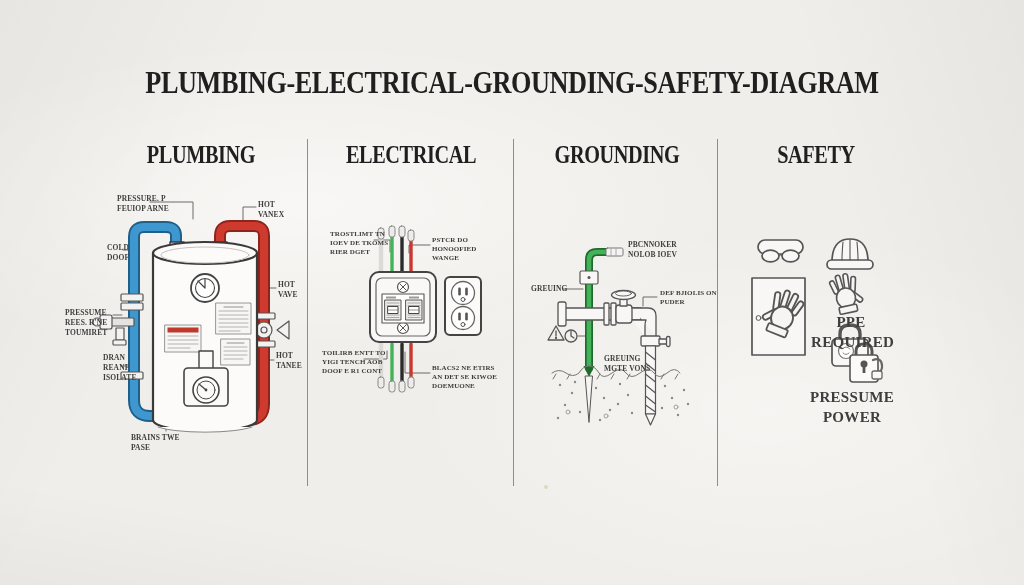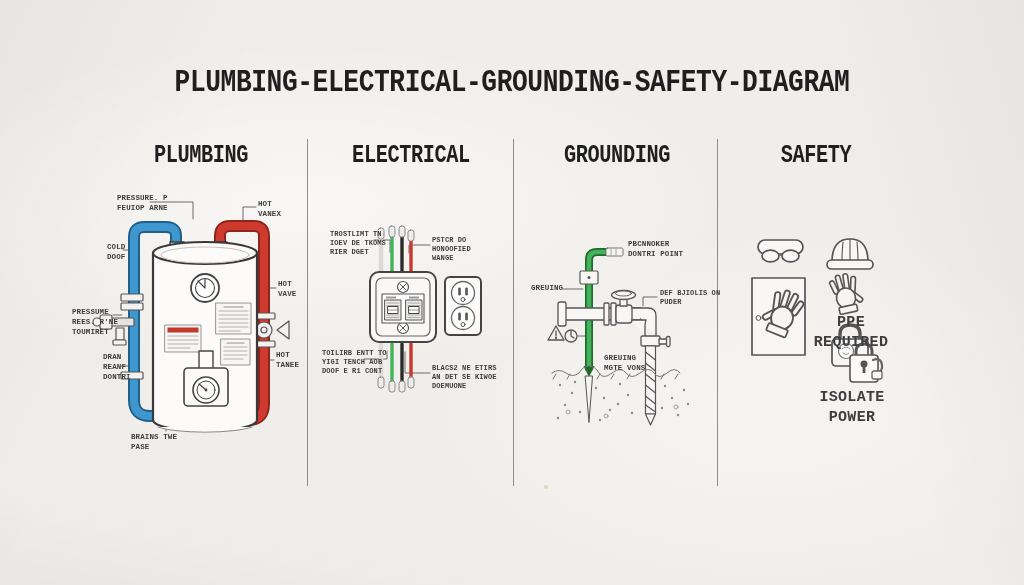--- a/index.html
+++ b/index.html
@@ -5,21 +5,21 @@
   html,body{margin:0;padding:0;background:#e8e6e2;}
   .canvas{
     position:relative;width:1024px;height:585px;overflow:hidden;
     background:
       linear-gradient(115deg, rgba(0,0,0,0.035) 0%, rgba(0,0,0,0) 22%),
       linear-gradient(255deg, rgba(0,0,0,0.04) 0%, rgba(0,0,0,0) 20%),
       linear-gradient(10deg, rgba(0,0,0,0.03) 0%, rgba(0,0,0,0) 14%),
       radial-gradient(ellipse 60% 40% at 30% 35%, rgba(255,255,255,0.55), rgba(255,255,255,0) 70%),
       radial-gradient(ellipse 50% 45% at 75% 70%, rgba(255,255,255,0.4), rgba(255,255,255,0) 70%),
       var(--paper,#f0eeea);
-    font-family:Liberation Mono, monospace;
+    font-family:Liberation Serif, serif;
   }
   .title{
     position:absolute;left:0;top:64px;width:100%;text-align:center;
     font-size:32px;font-weight:700;letter-spacing:-0.5px;color:var(--ink,#1f1f1f);
     transform:scaleX(0.82);transform-origin:center;white-space:nowrap;
   }
   .col-header{
     position:absolute;top:140px;font-size:26px;font-weight:700;color:var(--ink,#1f1f1f);
     transform:translateX(-50%) scaleX(0.78);white-space:nowrap;letter-spacing:-0.5px;
   }
@@ -354,48 +354,48 @@
   <div class="divider" style="left:717px"></div>
 
   <div class="lbl" style="left:117px;top:194px">PRESSURE. P
 FEUIOP ARNE</div>
   <div class="lbl" style="left:258px;top:200px">HOT
 VANEX</div>
   <div class="lbl" style="left:107px;top:243px">COLD
 DOOF</div>
   <div class="lbl" style="left:278px;top:280px">HOT
 VAVE</div>
-  <div class="lbl" style="left:72px;top:308px">PRESSUME
+  <div class="lbl" style="left:65px;top:308px">PRESSUME
 REES. R'NE
 TOUMIRET</div>
   <div class="lbl" style="left:103px;top:353px">DRAN
 REANF
-DONTRI</div>
+ISOLATE</div>
   <div class="lbl" style="left:276px;top:351px">HOT
 TANEE</div>
   <div class="lbl" style="left:131px;top:433px">BRAINS TWE
 PASE</div>
 
   <div class="lbl small" style="left:330px;top:230px">TROSTLIMT TN
 IOEV DE TKOMS
 RIER DGET</div>
   <div class="lbl small" style="left:432px;top:236px">PSTCR DO
 HONOOFIED
 WANGE</div>
   <div class="lbl small" style="left:322px;top:349px">TOILIRB ENTT TO
 YIGI TENCH AOB
 DOOF E R1 CONT</div>
   <div class="lbl small" style="left:432px;top:364px">BLACS2 NE ETIRS
 AN DET SE KIWOE
 DOEMUONE</div>
 
   <div class="lbl" style="left:628px;top:240px">PBCNNOKER
-DONTRI POINT</div>
+NOLOB IOEV</div>
   <div class="lbl" style="left:531px;top:284px">GREUING</div>
   <div class="lbl small" style="left:660px;top:289px">DEF BJIOLIS ON
 PUDER</div>
   <div class="lbl" style="left:604px;top:354px">GREUING
 MGTE VONS</div>
 
   <div class="lbl big center" style="left:811px;top:313px;width:80px">PPE REQUIRED</div>
-  <div class="lbl big center" style="left:807px;top:388px;width:90px">ISOLATE POWER</div>
+  <div class="lbl big center" style="left:807px;top:388px;width:90px">PRESSUME POWER</div>
 
 </div>
 
 </body></html>

